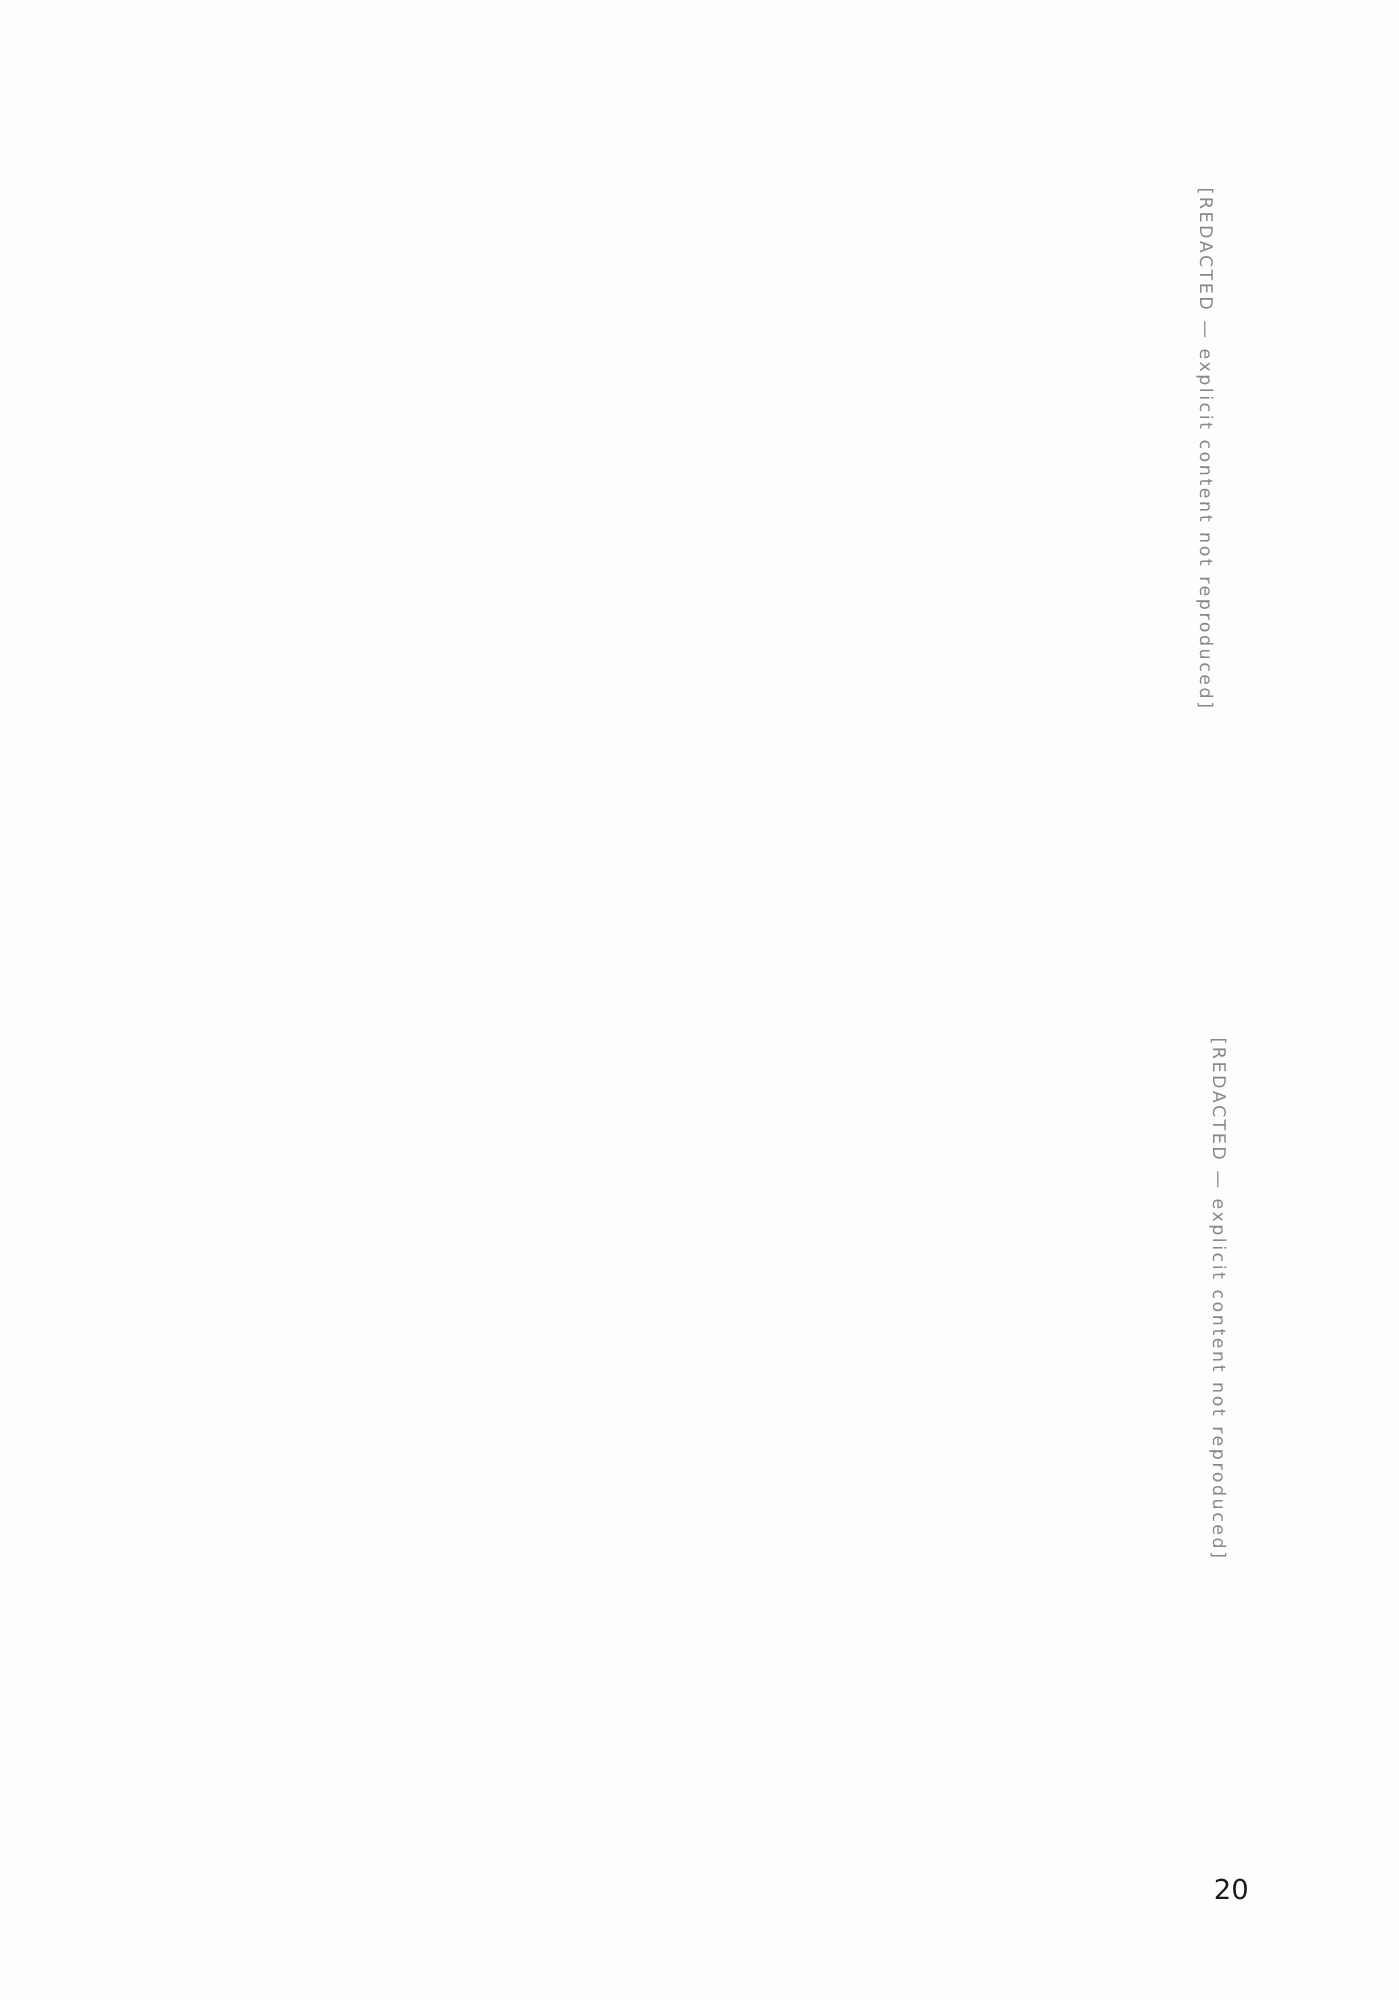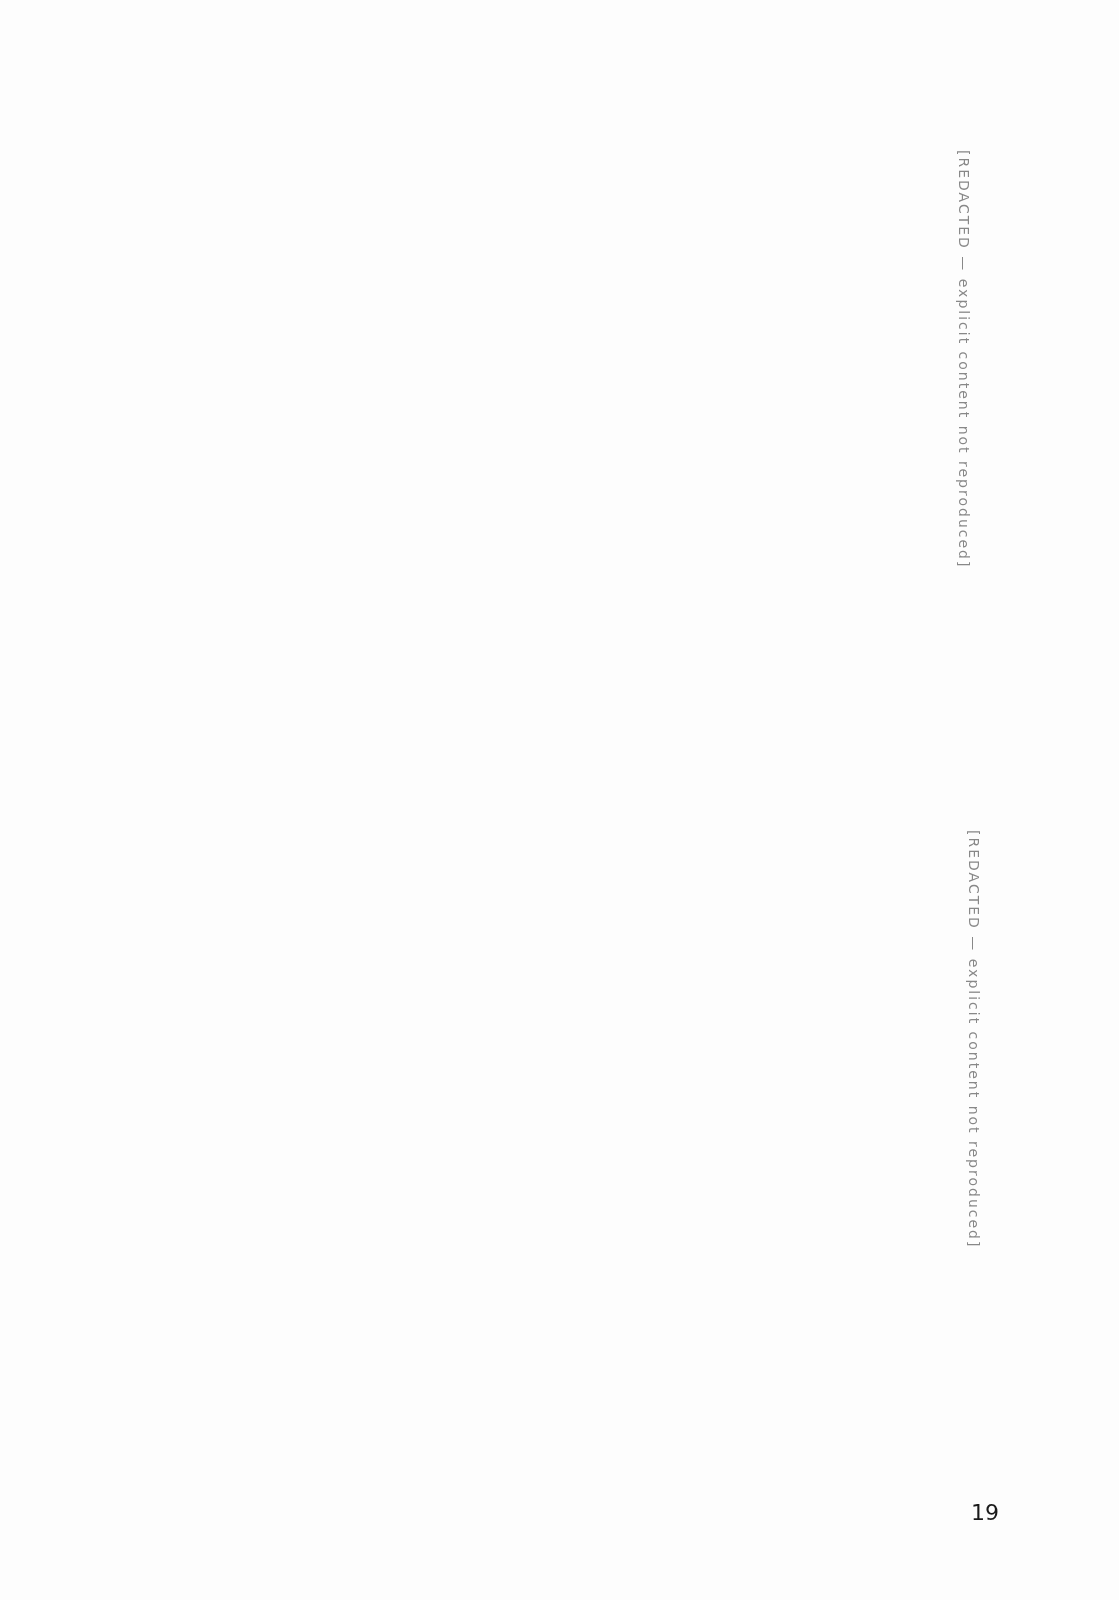--- a/index.html
+++ b/index.html
@@ -13,14 +13,14 @@
 </head>
 <body>
 
 <div class="page">
   <div class="block block-top">
     <span class="redacted">[REDACTED — explicit content not reproduced]</span>
   </div>
   <div class="block block-bottom">
     <span class="redacted">[REDACTED — explicit content not reproduced]</span>
   </div>
-  <div class="page-number">19</div>
+  <div class="page-number">20</div>
 </div>
 
 </body></html>

